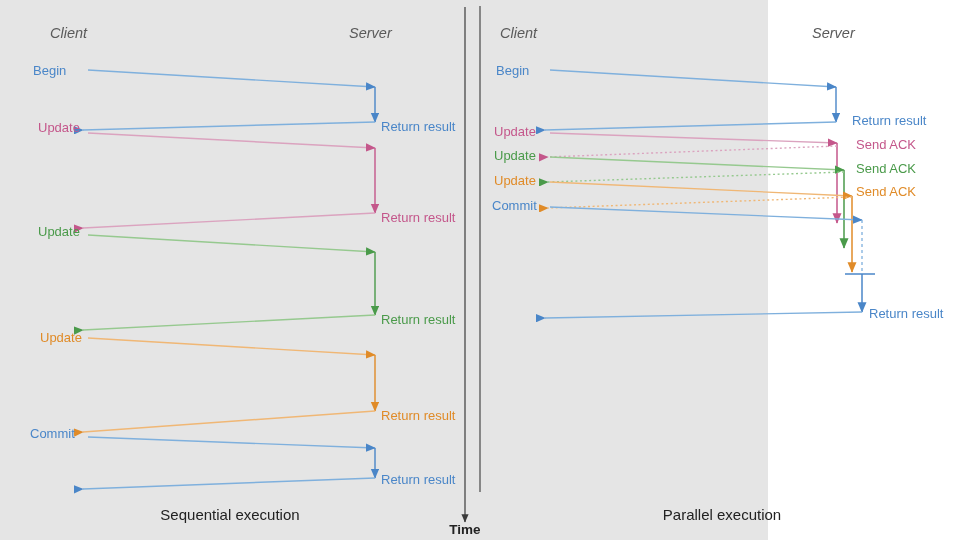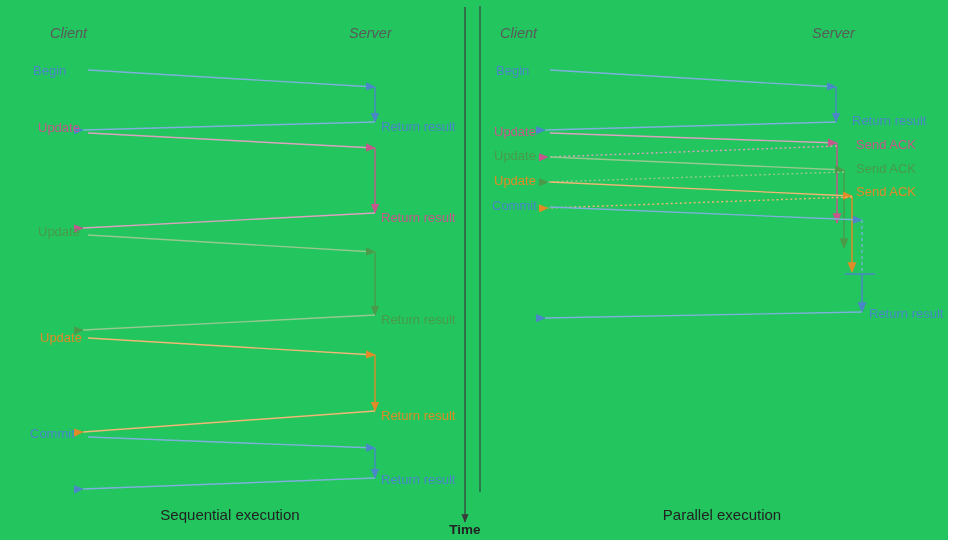--- a/index.html
+++ b/index.html
@@ -2,21 +2,21 @@
 <html><head>
 <meta charset="utf-8">
 <title>Sequence diagram</title>
 <style>
   html,body{margin:0;padding:0;background:#ffffff;}
   body{
     width:960px;height:540px;overflow:hidden;
     font-family:"Liberation Sans", sans-serif;
     -webkit-font-smoothing:antialiased;
   }
-  #stage{position:relative;width:948px;height:540px;background:#22c55e;}
+  #stage{position:relative;width:768px;height:540px;background:#e5e5e5;}
   #diagram{position:absolute;left:0;top:0;width:960px;height:540px;}
 </style>
 </head>
 <body>
 
 <div id="stage">
   <svg id="diagram" viewBox="0 0 960 540">
       <defs>
         <marker id="mk-blue-r" markerWidth="7" markerHeight="7" refX="6.5" refY="3" orient="auto" markerUnits="strokeWidth">
           <path d="M0,0 L7,3 L0,6 z" fill="#4a86c8"></path>

